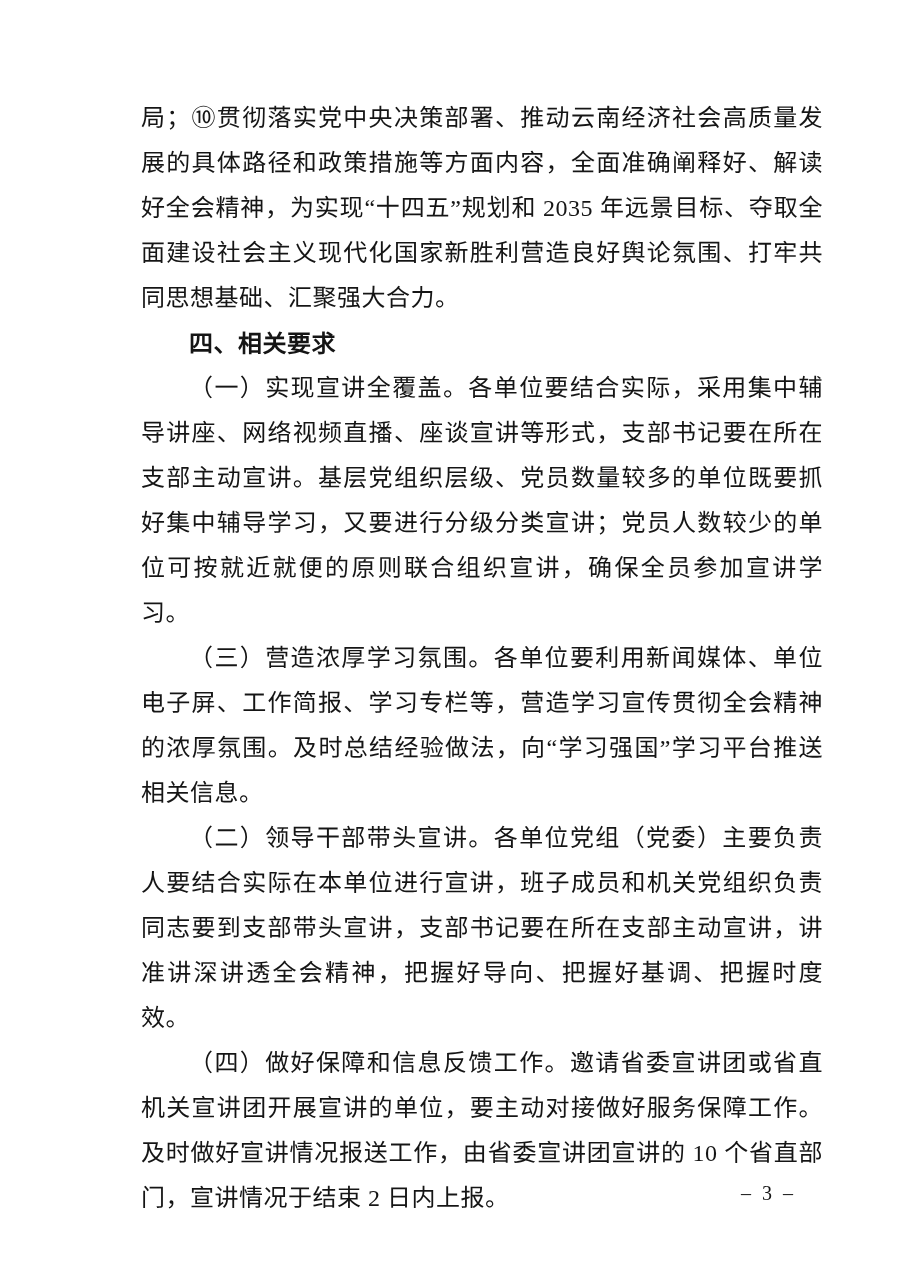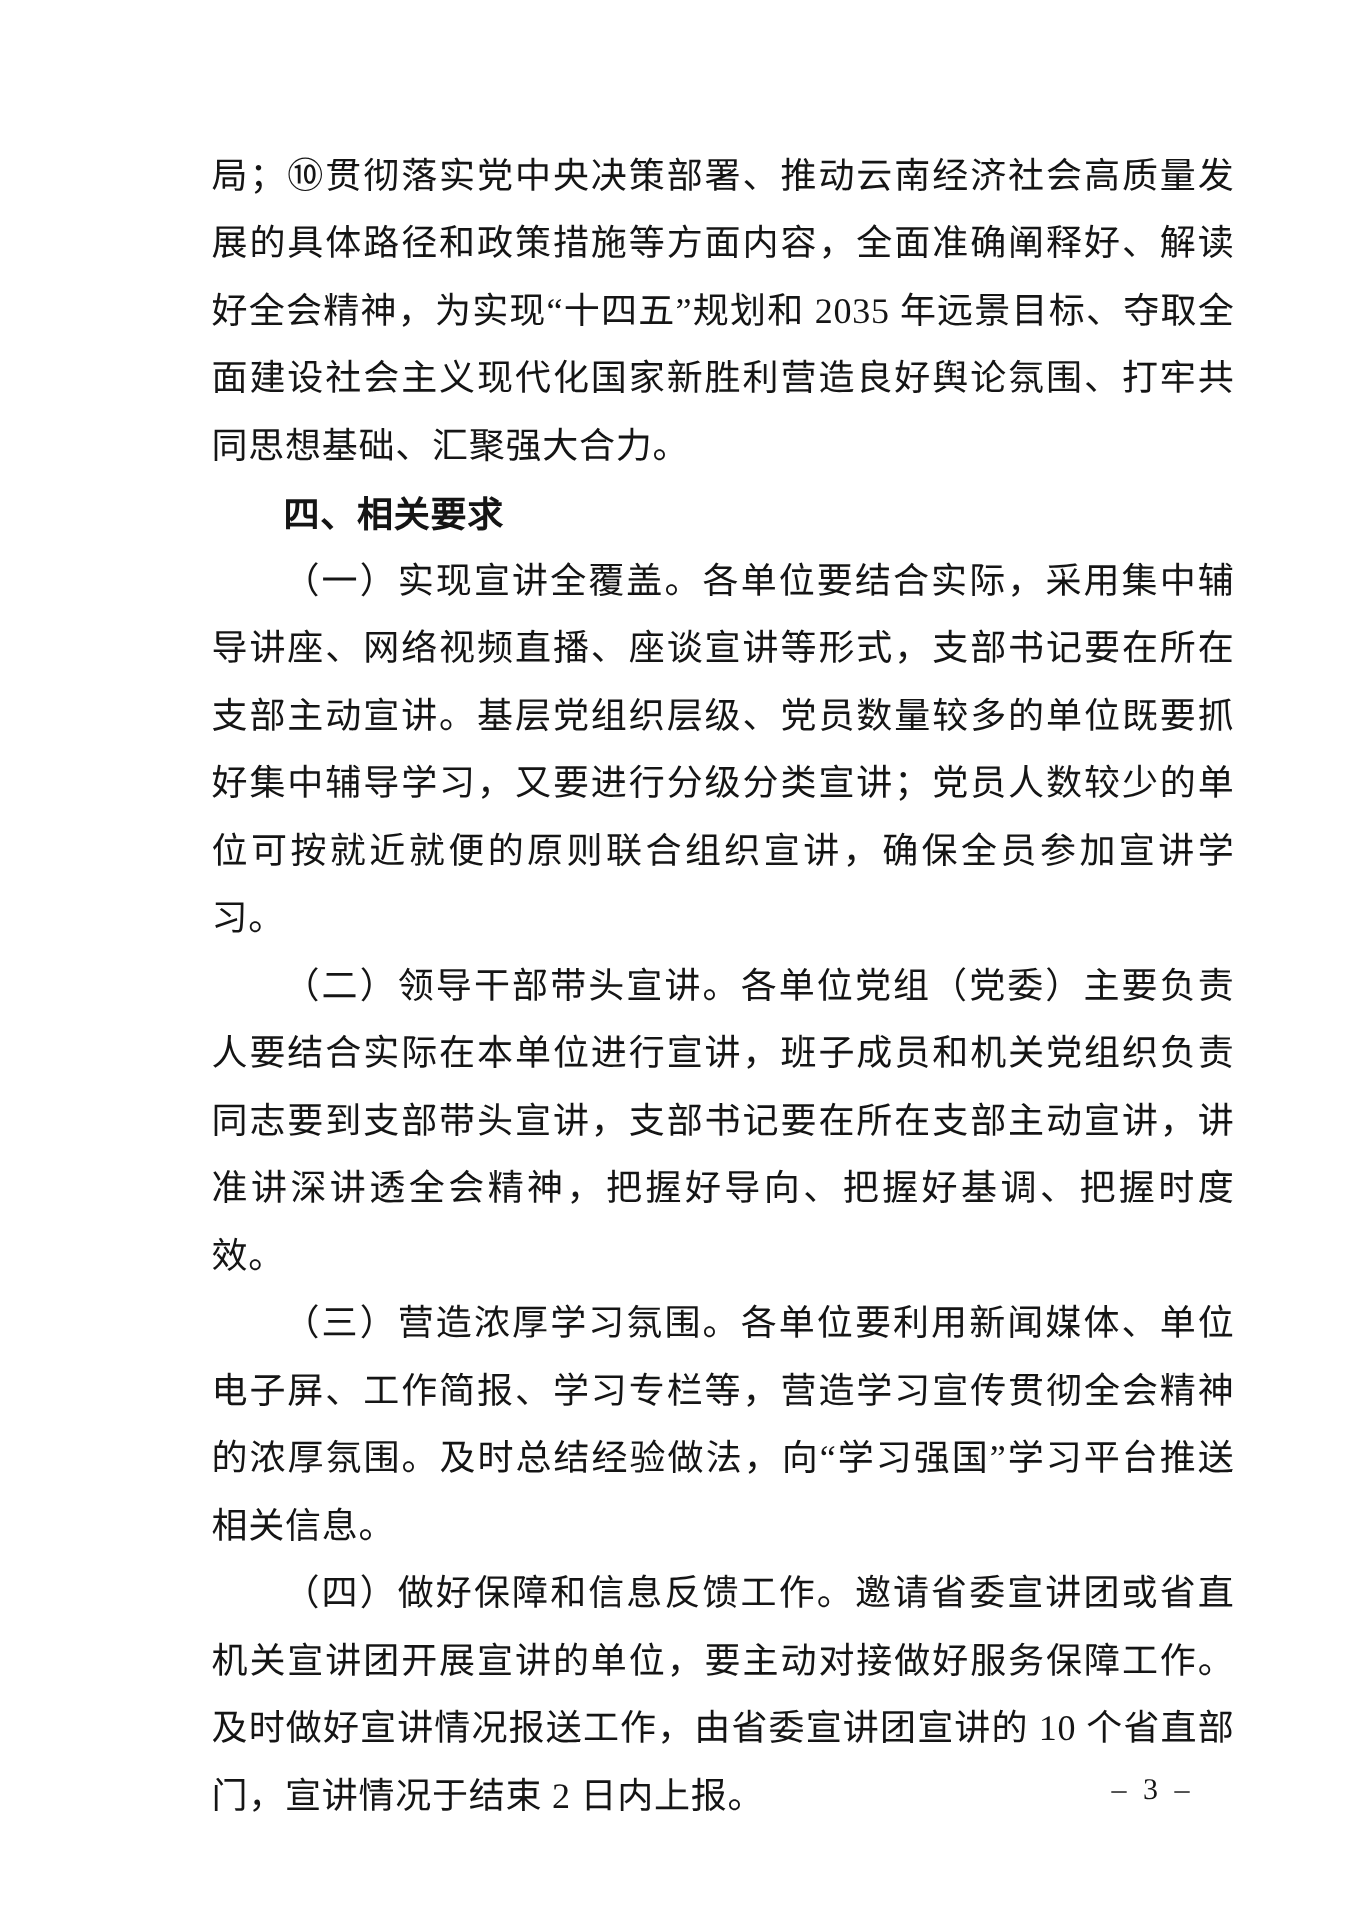--- a/index.html
+++ b/index.html
@@ -62,22 +62,22 @@
 
 <div class="page">
   <div class="content">
 
     <p>局；⑩贯彻落实党中央决策部署、推动云南经济社会高质量发展的具体路径和政策措施等方面内容，全面准确阐释好、解读好全会精神，为实现“十四五”规划和 2035 年远景目标、夺取全面建设社会主义现代化国家新胜利营造良好舆论氛围、打牢共同思想基础、汇聚强大合力。</p>
 
     <p class="section-heading">四、相关要求</p>
 
     <p class="indent"><span class="lead">（一）实现宣讲全覆盖。</span><span>各单位要结合实际，采用集中辅导讲座、网络视频直播、座谈宣讲等形式，支部书记要在所在支部主动宣讲。基层党组织层级、党员数量较多的单位既要抓好集中辅导学习，又要进行分级分类宣讲；党员人数较少的单位可按就近就便的原则联合组织宣讲，确保全员参加宣讲学习。</span></p>
 
+    <p class="indent"><span class="lead">（三）营造浓厚学习氛围。</span><span>各单位要利用新闻媒体、单位电子屏、工作简报、学习专栏等，营造学习宣传贯彻全会精神的浓厚氛围。及时总结经验做法，向“学习强国”学习平台推送相关信息。</span></p>
+
     <p class="indent"><span class="lead">（二）领导干部带头宣讲。</span><span>各单位党组（党委）主要负责人要结合实际在本单位进行宣讲，班子成员和机关党组织负责同志要到支部带头宣讲，支部书记要在所在支部主动宣讲，讲准讲深讲透全会精神，把握好导向、把握好基调、把握时度效。</span></p>
-
-    <p class="indent"><span class="lead">（三）营造浓厚学习氛围。</span><span>各单位要利用新闻媒体、单位电子屏、工作简报、学习专栏等，营造学习宣传贯彻全会精神的浓厚氛围。及时总结经验做法，向“学习强国”学习平台推送相关信息。</span></p>
 
     <p class="indent"><span class="lead">（四）做好保障和信息反馈工作。</span><span>邀请省委宣讲团或省直机关宣讲团开展宣讲的单位，要主动对接做好服务保障工作。及时做好宣讲情况报送工作，由省委宣讲团宣讲的 10 个省直部门，宣讲情况于结束 2 日内上报。</span></p>
 
   </div>
 
   <div class="page-number">– 3 –</div>
 </div>
 
 </body></html>

